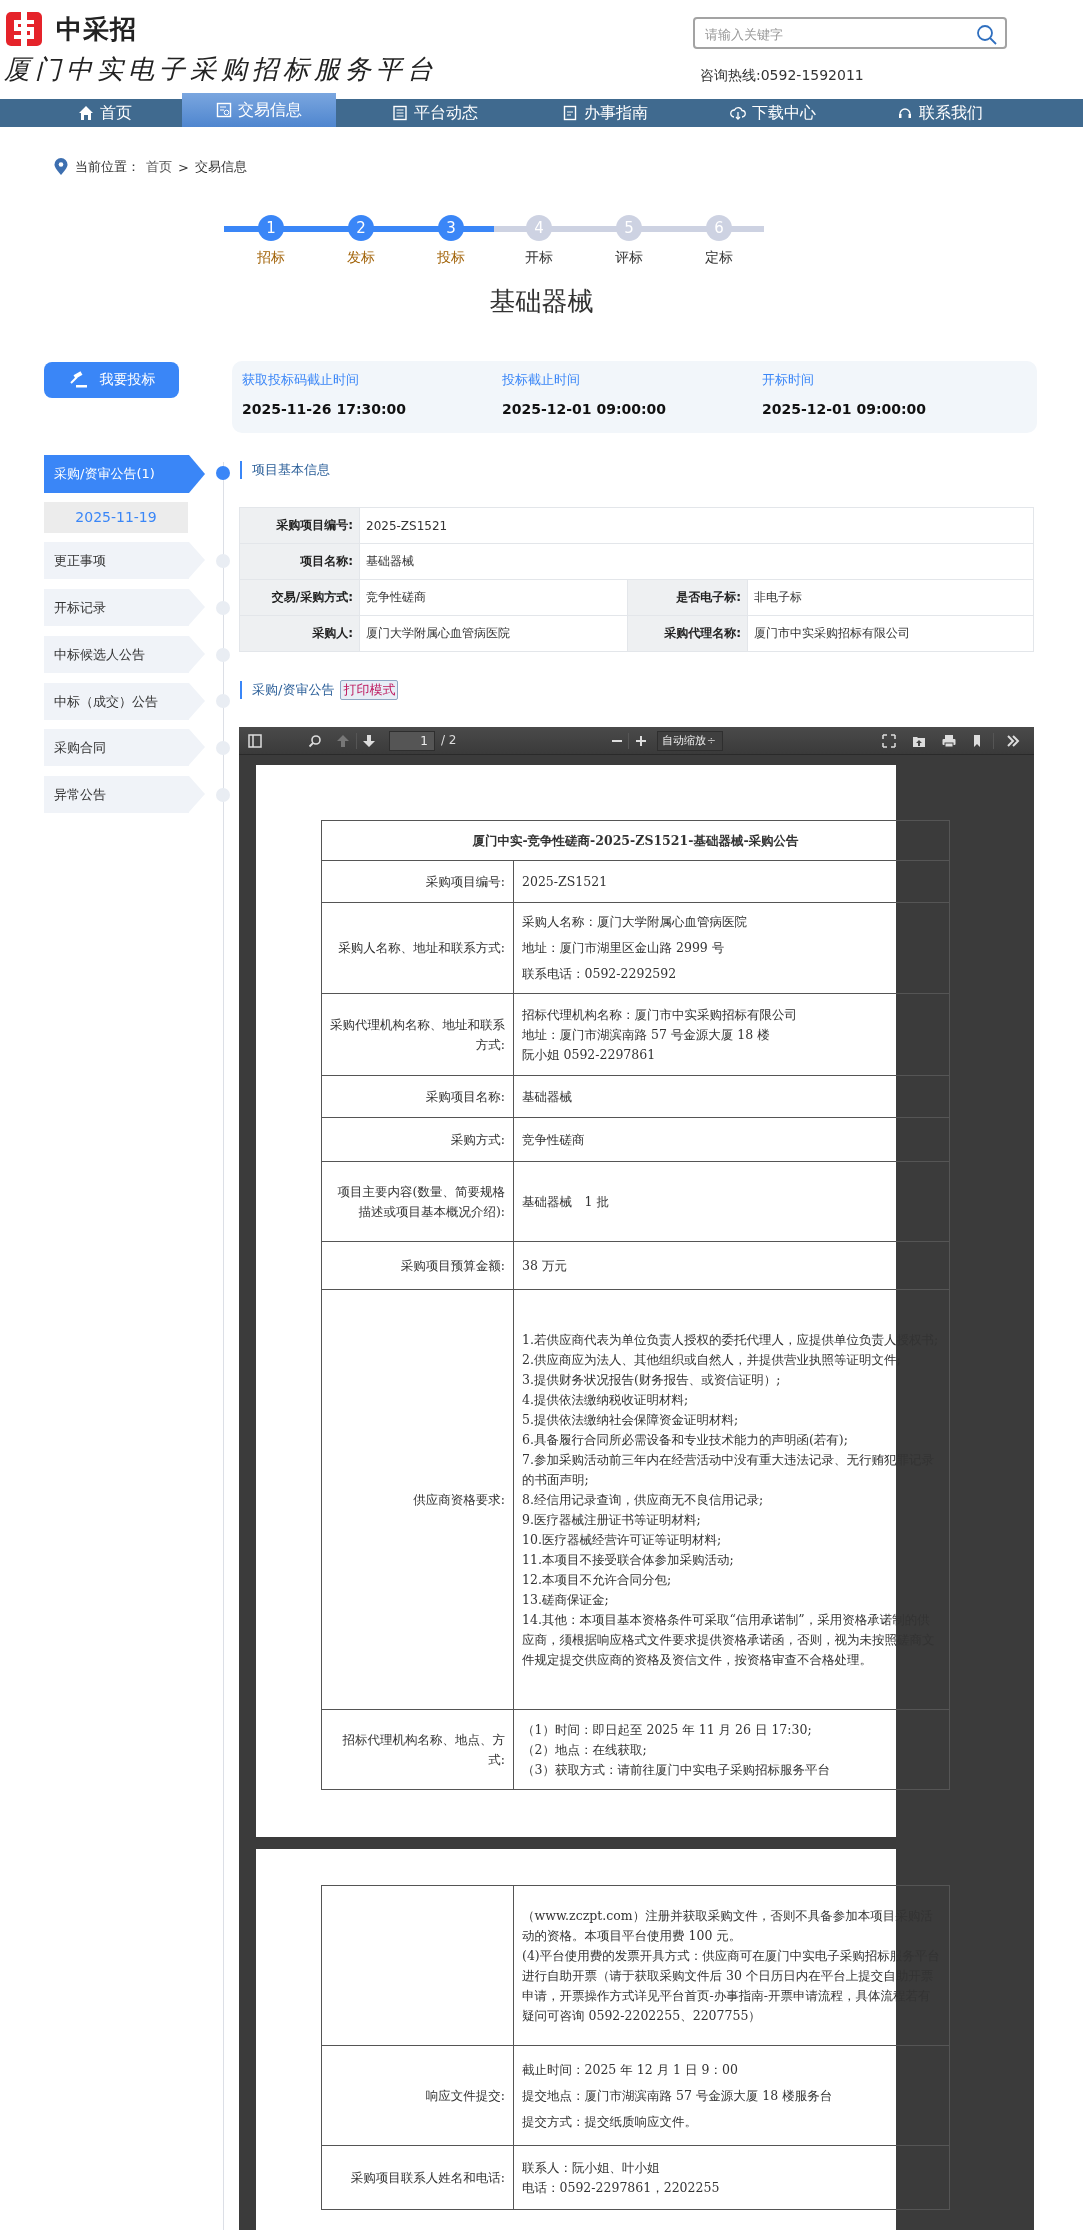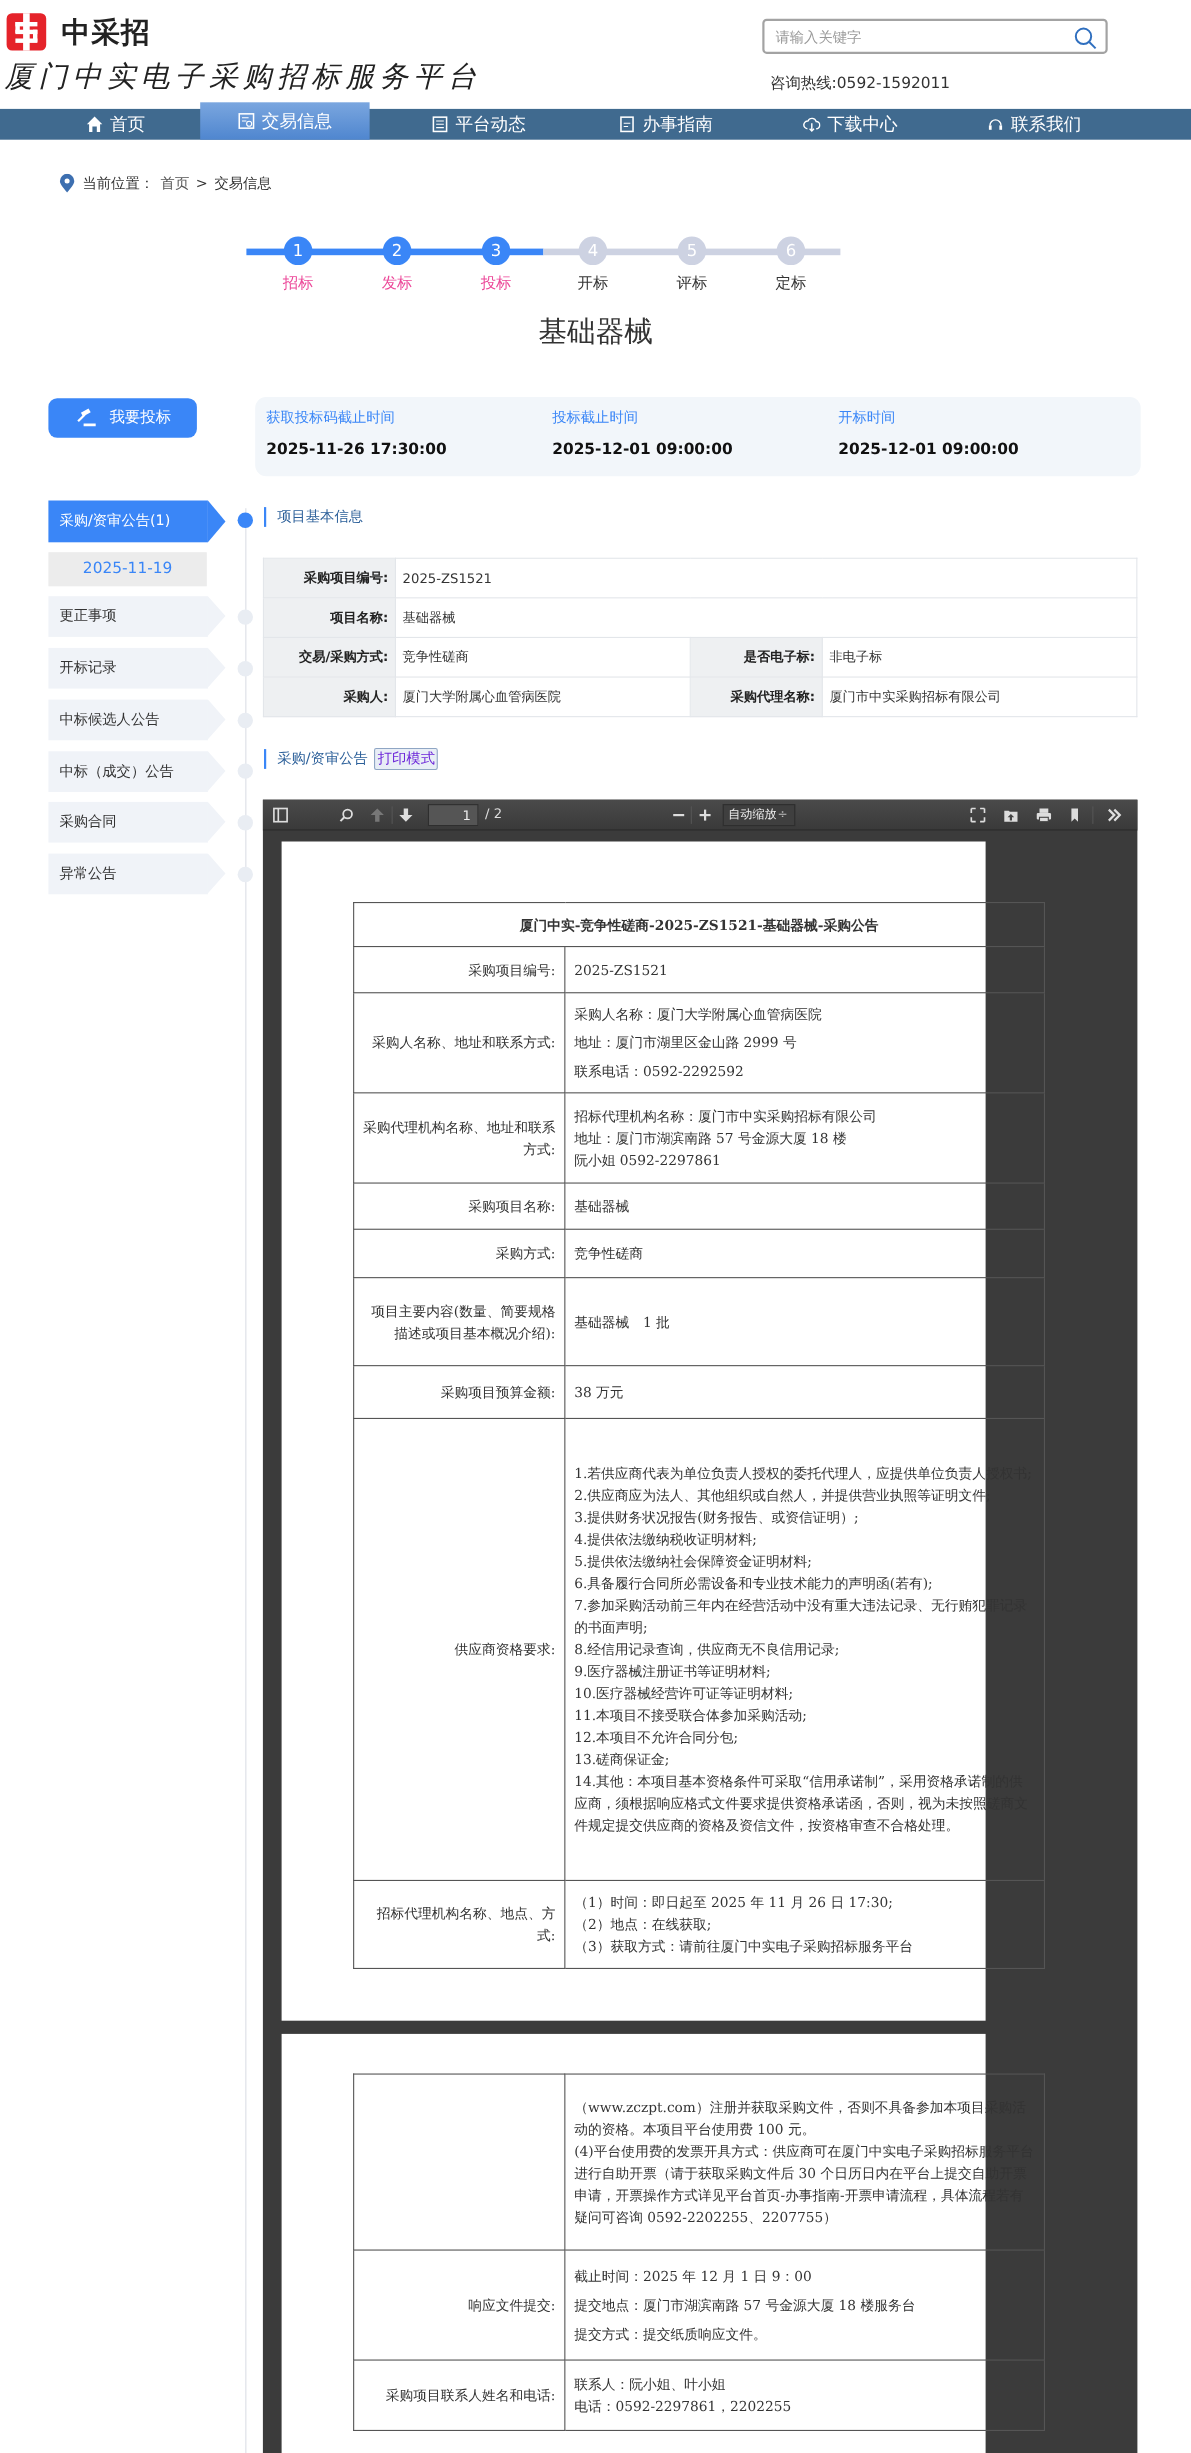--- a/index.html
+++ b/index.html
@@ -29,21 +29,21 @@
   .breadcrumb .crumb { color: #555; }
 
   
   .steps { position: absolute; left: 224px; top: 215px; width: 540px; height: 60px; }
   .steps .track-done { position: absolute; left: 0; top: 11px; height: 6px; width: 270px; background: #3a86f7; }
   .steps .track-todo { position: absolute; left: 270px; top: 11px; height: 6px; width: 270px; background: #cdd2e2; }
   .step { position: absolute; top: 0; width: 60px; text-align: center; margin-left: -30px; }
   .step .circle { width: 26px; height: 26px; border-radius: 50%; margin: 0 auto; color: #fff; font-size: 15px; line-height: 26px; }
   .step .lbl { font-size: 14px; margin-top: 8px; }
   .step.done .circle { background: #3a86f7; }
-  .step.done .lbl { color: #ec4899; }
+  .step.done .lbl { color: #a16207; }
   .step.todo .circle { background: #cdd2e2; }
   .step.todo .lbl { color: #333; }
 
   .project-title { position: absolute; left: 0; width: 1083px; top: 284px; text-align: center; font-size: 26px; color: #333; }
 
   
   .bid-button { position: absolute; left: 44px; top: 362px; width: 135px; height: 36px; background: #3a86f7; border-radius: 8px; color: #fff; font-size: 14px; display: flex; align-items: center; justify-content: center; gap: 12px; }
   .gavel-icon { width: 20px; height: 18px; }
 
   
@@ -60,21 +60,21 @@
   .side-item.active::after { border-left-color: #3a86f7; border-top-width: 19px; border-bottom-width: 19px; }
   .side-date { position: absolute; left: 0; width: 144px; height: 31px; background: #ececec; color: #3a86f7; font-size: 14px; text-align: center; line-height: 31px; }
 
   .timeline-line { position: absolute; left: 223px; top: 462px; width: 1px; height: 1768px; background: #dcdfe6; }
   .tl-dot { position: absolute; left: 216px; width: 14px; height: 14px; border-radius: 50%; background: #e9edf3; }
   .tl-dot.active { background: #3a86f7; }
 
   
   .section-head { position: absolute; left: 240px; display: flex; align-items: center; gap: 6px; font-size: 13px; color: #2b5f99; }
   .section-head .bar { width: 2px; height: 18px; background: #3a86f7; margin-right: 4px; }
-  .print-btn { border: 1px solid #8fa6c4; background: #e8eef6; border-radius: 2px; padding: 0 2px; color: #6d28d9; font-size: 13px; }
+  .print-btn { border: 1px solid #8fa6c4; background: #e8eef6; border-radius: 2px; padding: 0 2px; color: #be185d; font-size: 13px; }
 
   
   .info-table { position: absolute; left: 239px; top: 507px; width: 795px; border-collapse: collapse; font-size: 12px; }
   .info-table td { border: 1px solid #e3e6ea; height: 36px; padding: 0 6px; }
   .info-table td.k { background: #eef0f2; font-weight: bold; text-align: right; color: #222; width: 120px; }
   .info-table td.v { color: #333; }
 
   
   .pdf-viewer { position: absolute; left: 239px; top: 727px; width: 795px; height: 1503px; background: #3b3b3b; }
   .pdf-toolbar { position: absolute; left: 0; top: 0; width: 795px; height: 28px; background: linear-gradient(#4a4a4a, #3a3a3a); border-bottom: 1px solid #2a2a2a; }

